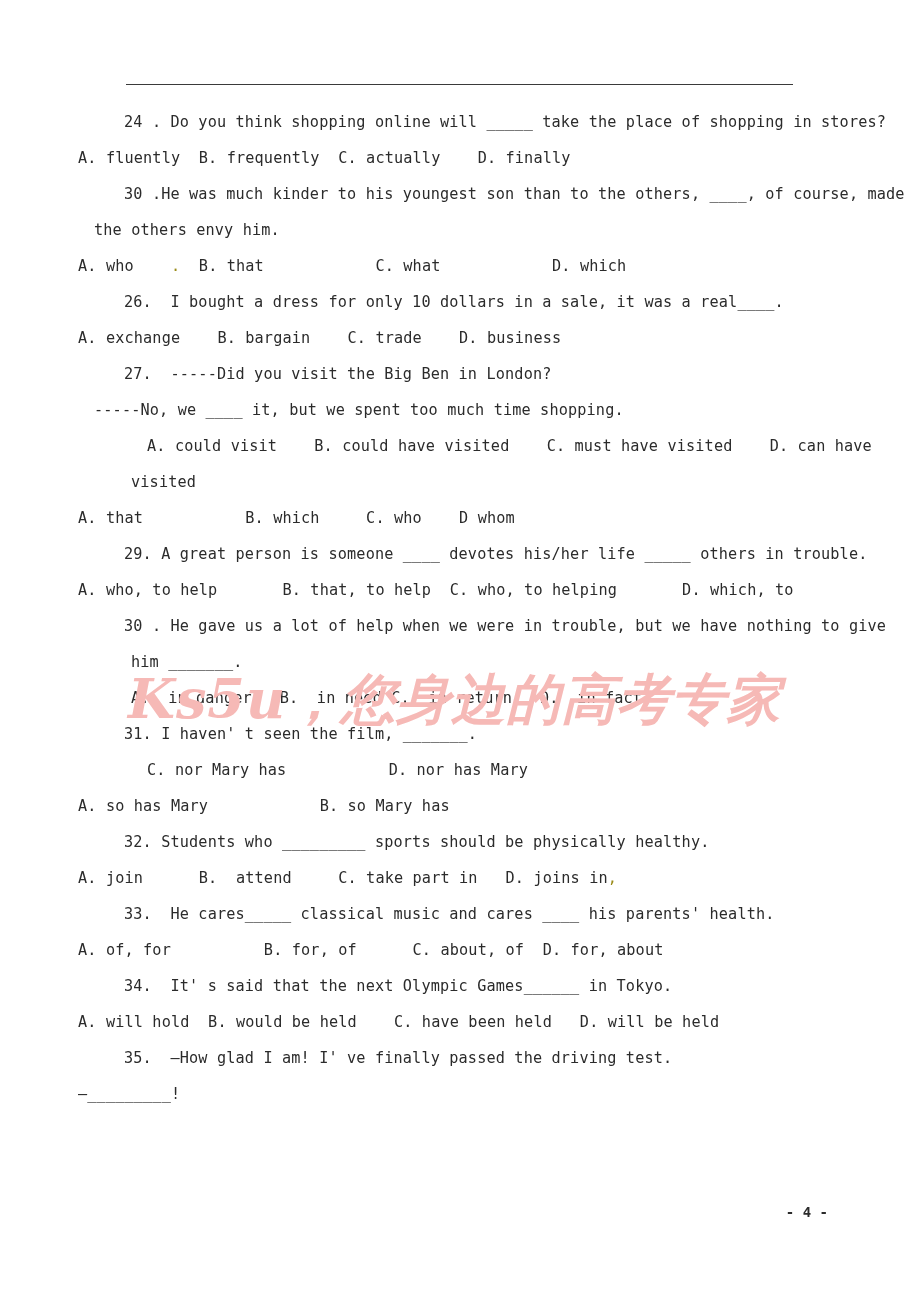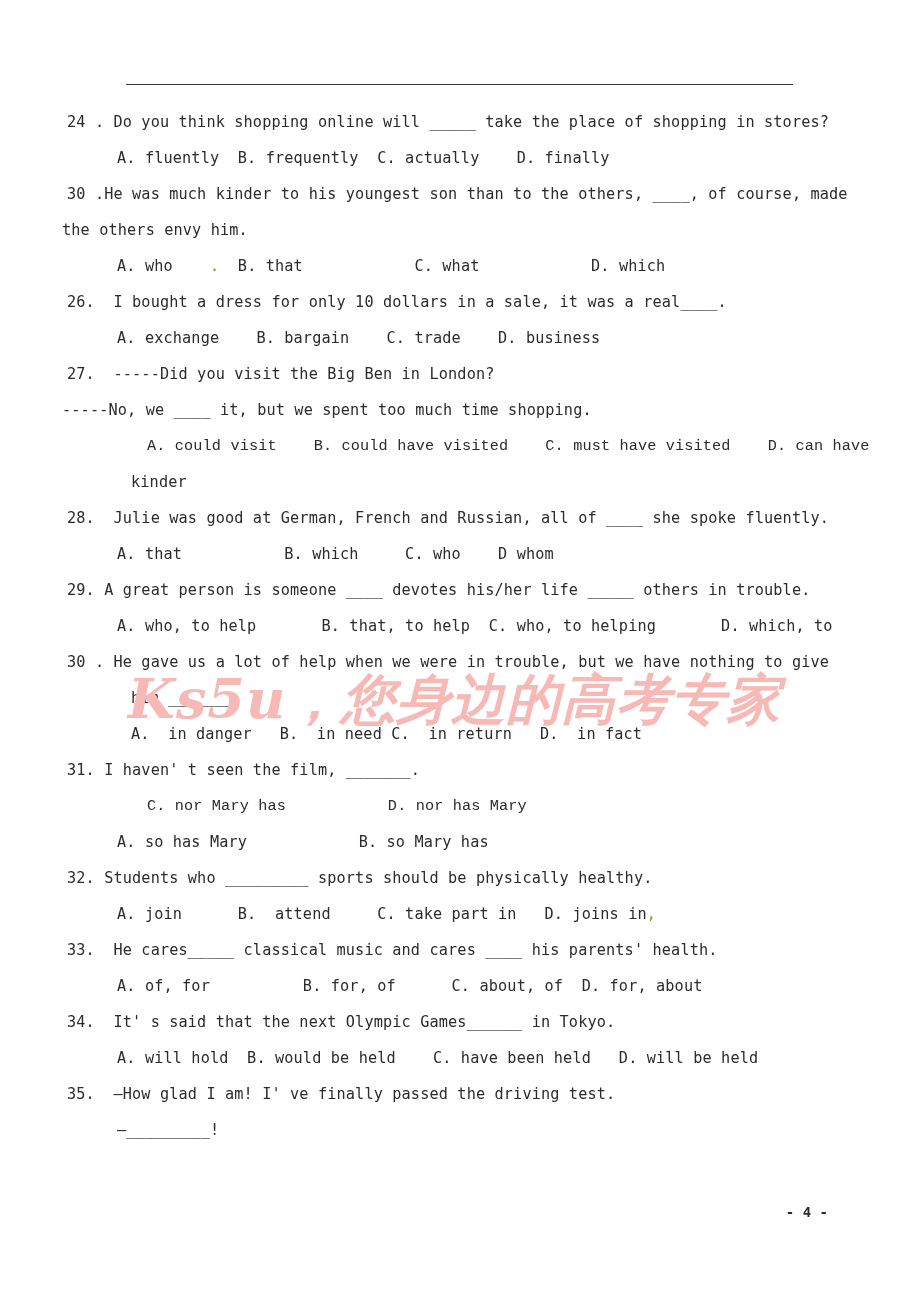--- a/index.html
+++ b/index.html
@@ -37,24 +37,24 @@
   .ln {
     position: relative;
     height: 36px;
     line-height: 36px;
     font-size: 15.2px;
     letter-spacing: 0.15px;
     white-space: pre;
     color: #2b2b2b;
   }
   
-  .q    { padding-left: 67px; }   
-  .opt  { padding-left: 117px; }   
-  .opt2 { padding-left: 147px; font-family: Liberation Mono, monospace; }   
-  .cont { padding-left: 62px; }   
+  .q    { padding-left: 86px; margin-left: 38px; }   
+  .opt  { padding-left: 78px; }   
+  .opt2 { padding-left: 147px; }   
+  .cont { padding-left: 94px; }   
   .flush{ padding-left: 131px; }
 
   
   .stray {
     color: #9a8b18;
     font-size: 15.2px;
   }
 
   
   .watermark {
@@ -104,23 +104,22 @@
     <div class="ln q">30 .He was much kinder to his youngest son than to the others, ____, of course, made</div>
     <div class="ln cont">the others envy him.</div>
     <div class="ln opt"><span>A. who</span><span>    </span><span class="stray">.</span><span>  </span><span>B. that            C. what            D. which</span></div>
 
     <div class="ln q">26.  I bought a dress for only 10 dollars in a sale, it was a real____.</div>
     <div class="ln opt">A. exchange    B. bargain    C. trade    D. business</div>
 
     <div class="ln q">27.  -----Did you visit the Big Ben in London?</div>
     <div class="ln cont">-----No, we ____ it, but we spent too much time shopping.</div>
     <div class="ln opt2">A. could visit    B. could have visited    C. must have visited    D. can have</div>
-    <div class="ln flush">kinder</div>
+    <div class="ln flush">visited</div>
 
-    <div class="ln q">28.  Julie was good at German, French and Russian, all of ____ she spoke fluently.</div>
     <div class="ln opt">A. that           B. which     C. who    D whom</div>
 
     <div class="ln q">29. A great person is someone ____ devotes his/her life _____ others in trouble.</div>
     <div class="ln opt">A. who, to help       B. that, to help  C. who, to helping       D. which, to</div>
 
     <div class="ln q">30 . He gave us a lot of help when we were in trouble, but we have nothing to give</div>
     <div class="ln flush">him _______.</div>
     <div class="ln flush">A.  in danger   B.  in need C.  in return   D.  in fact</div>
 
     <div class="ln q">31. I haven' t seen the film, _______.</div>

